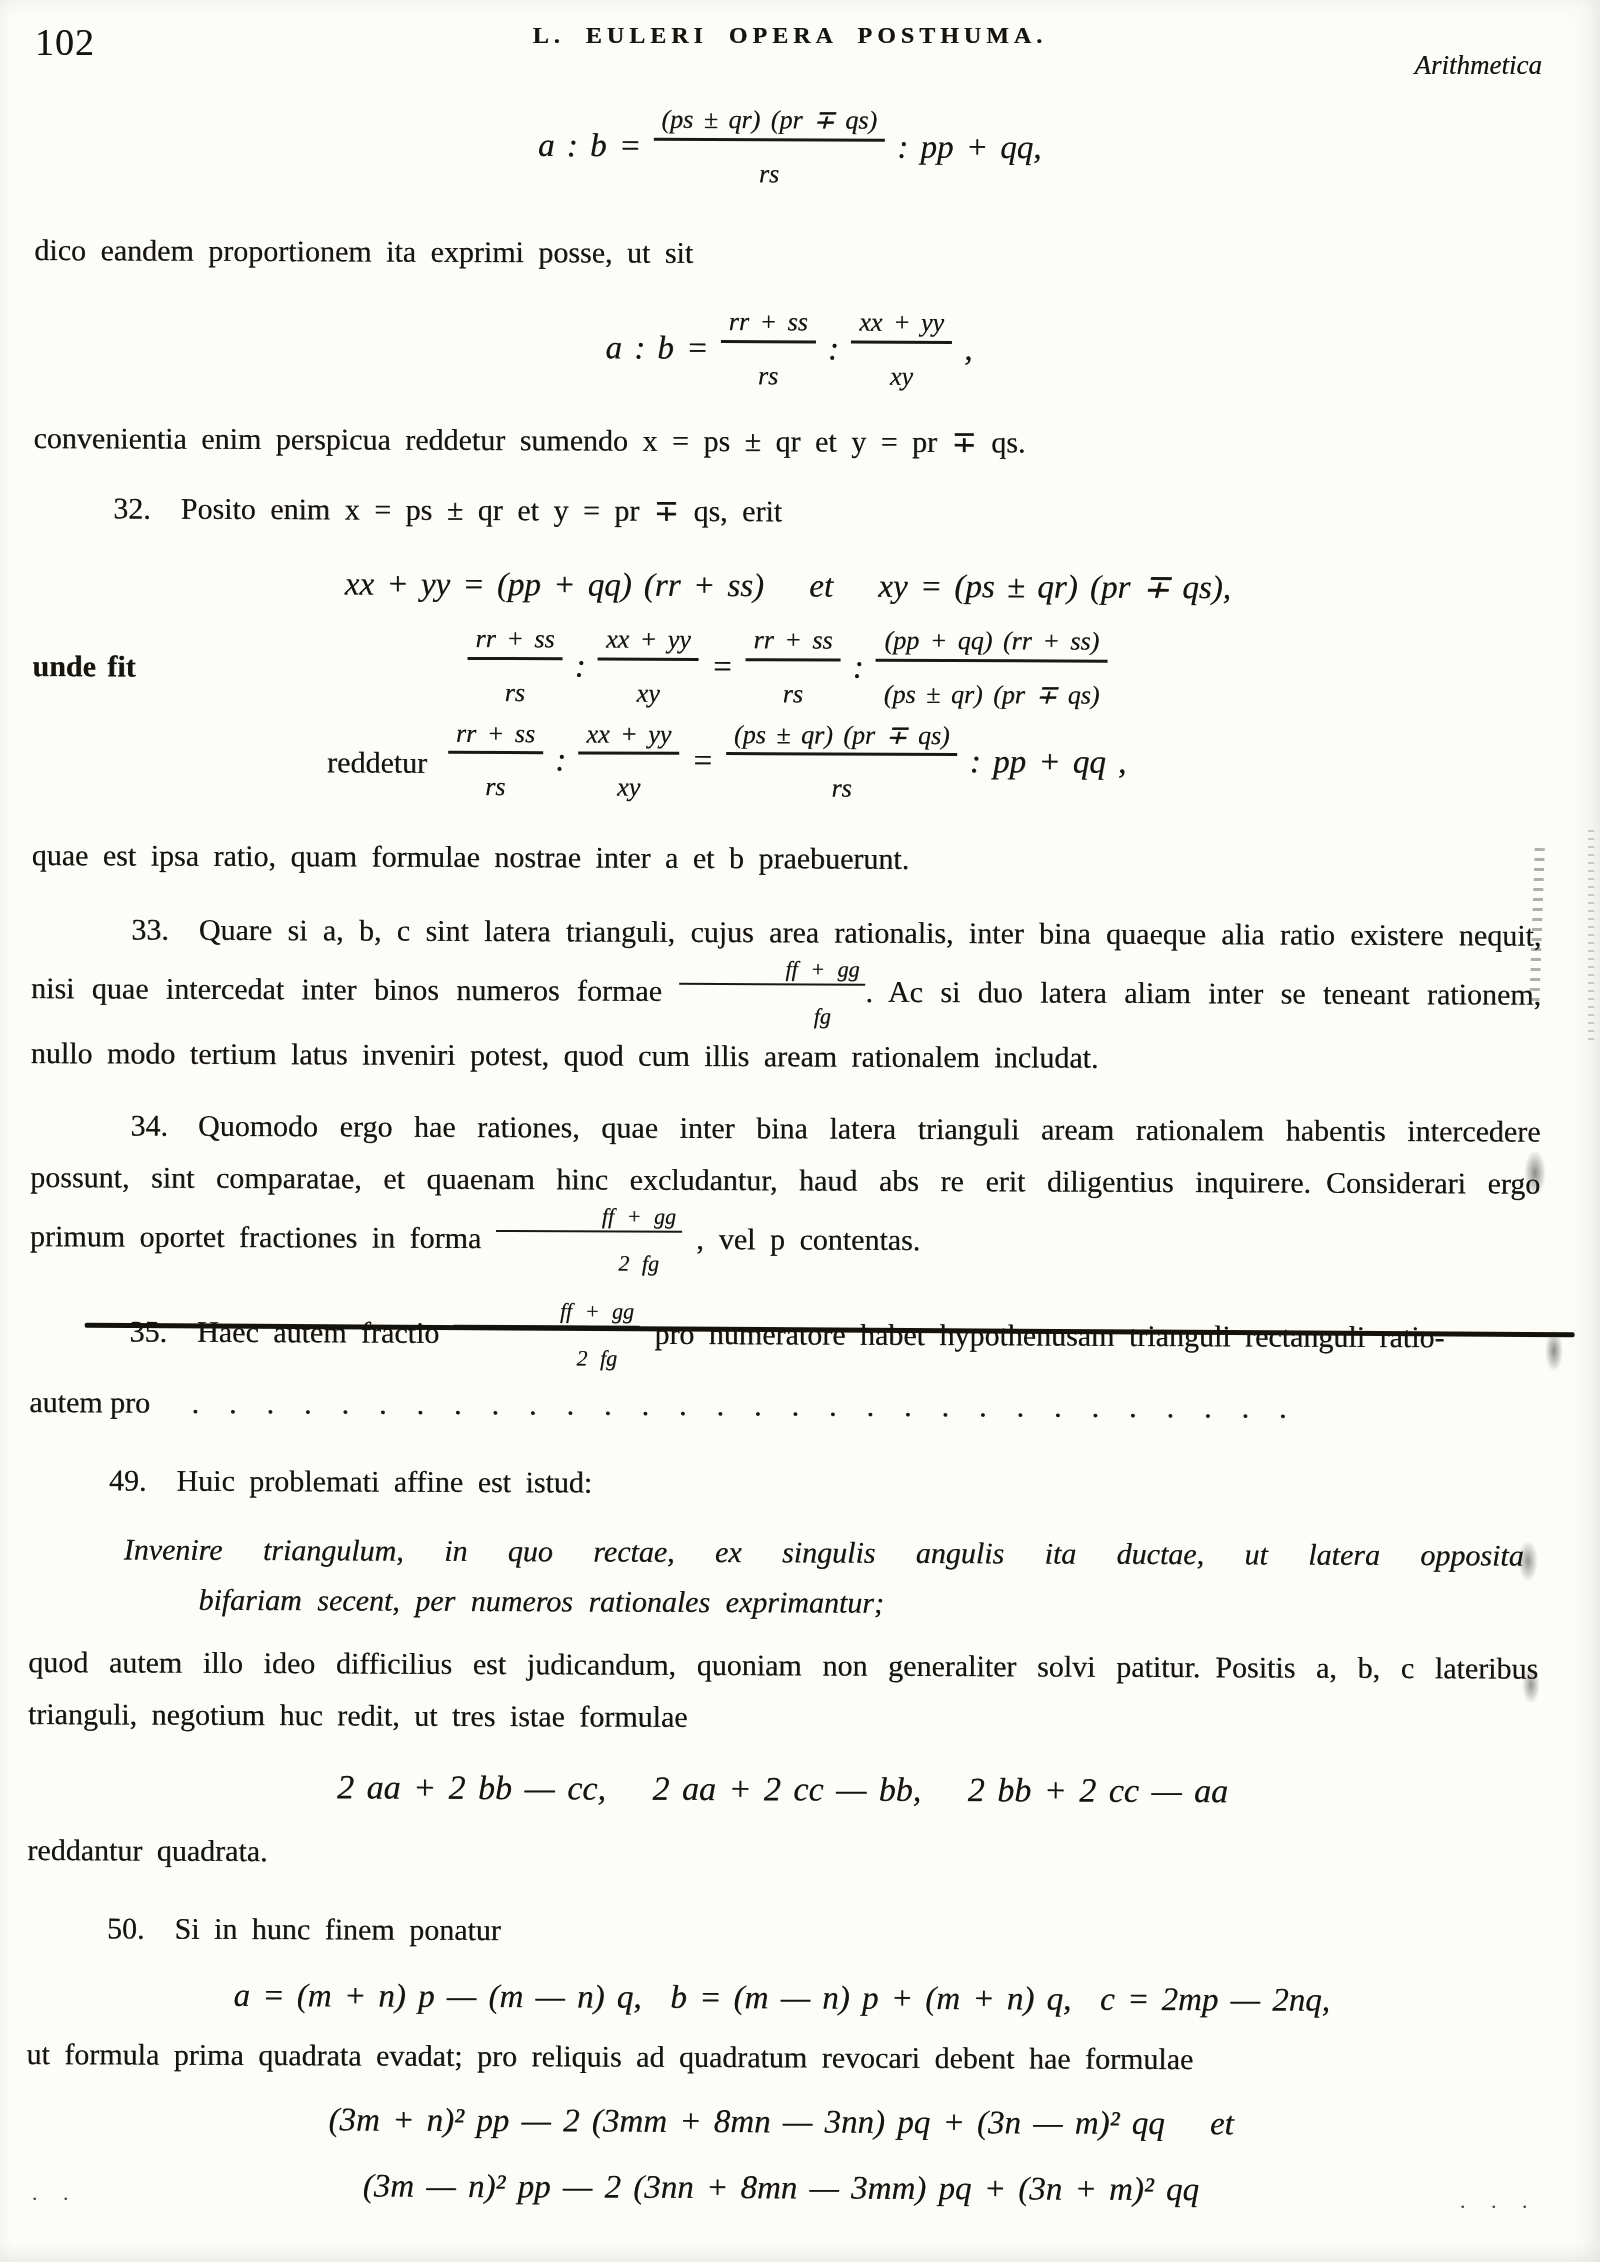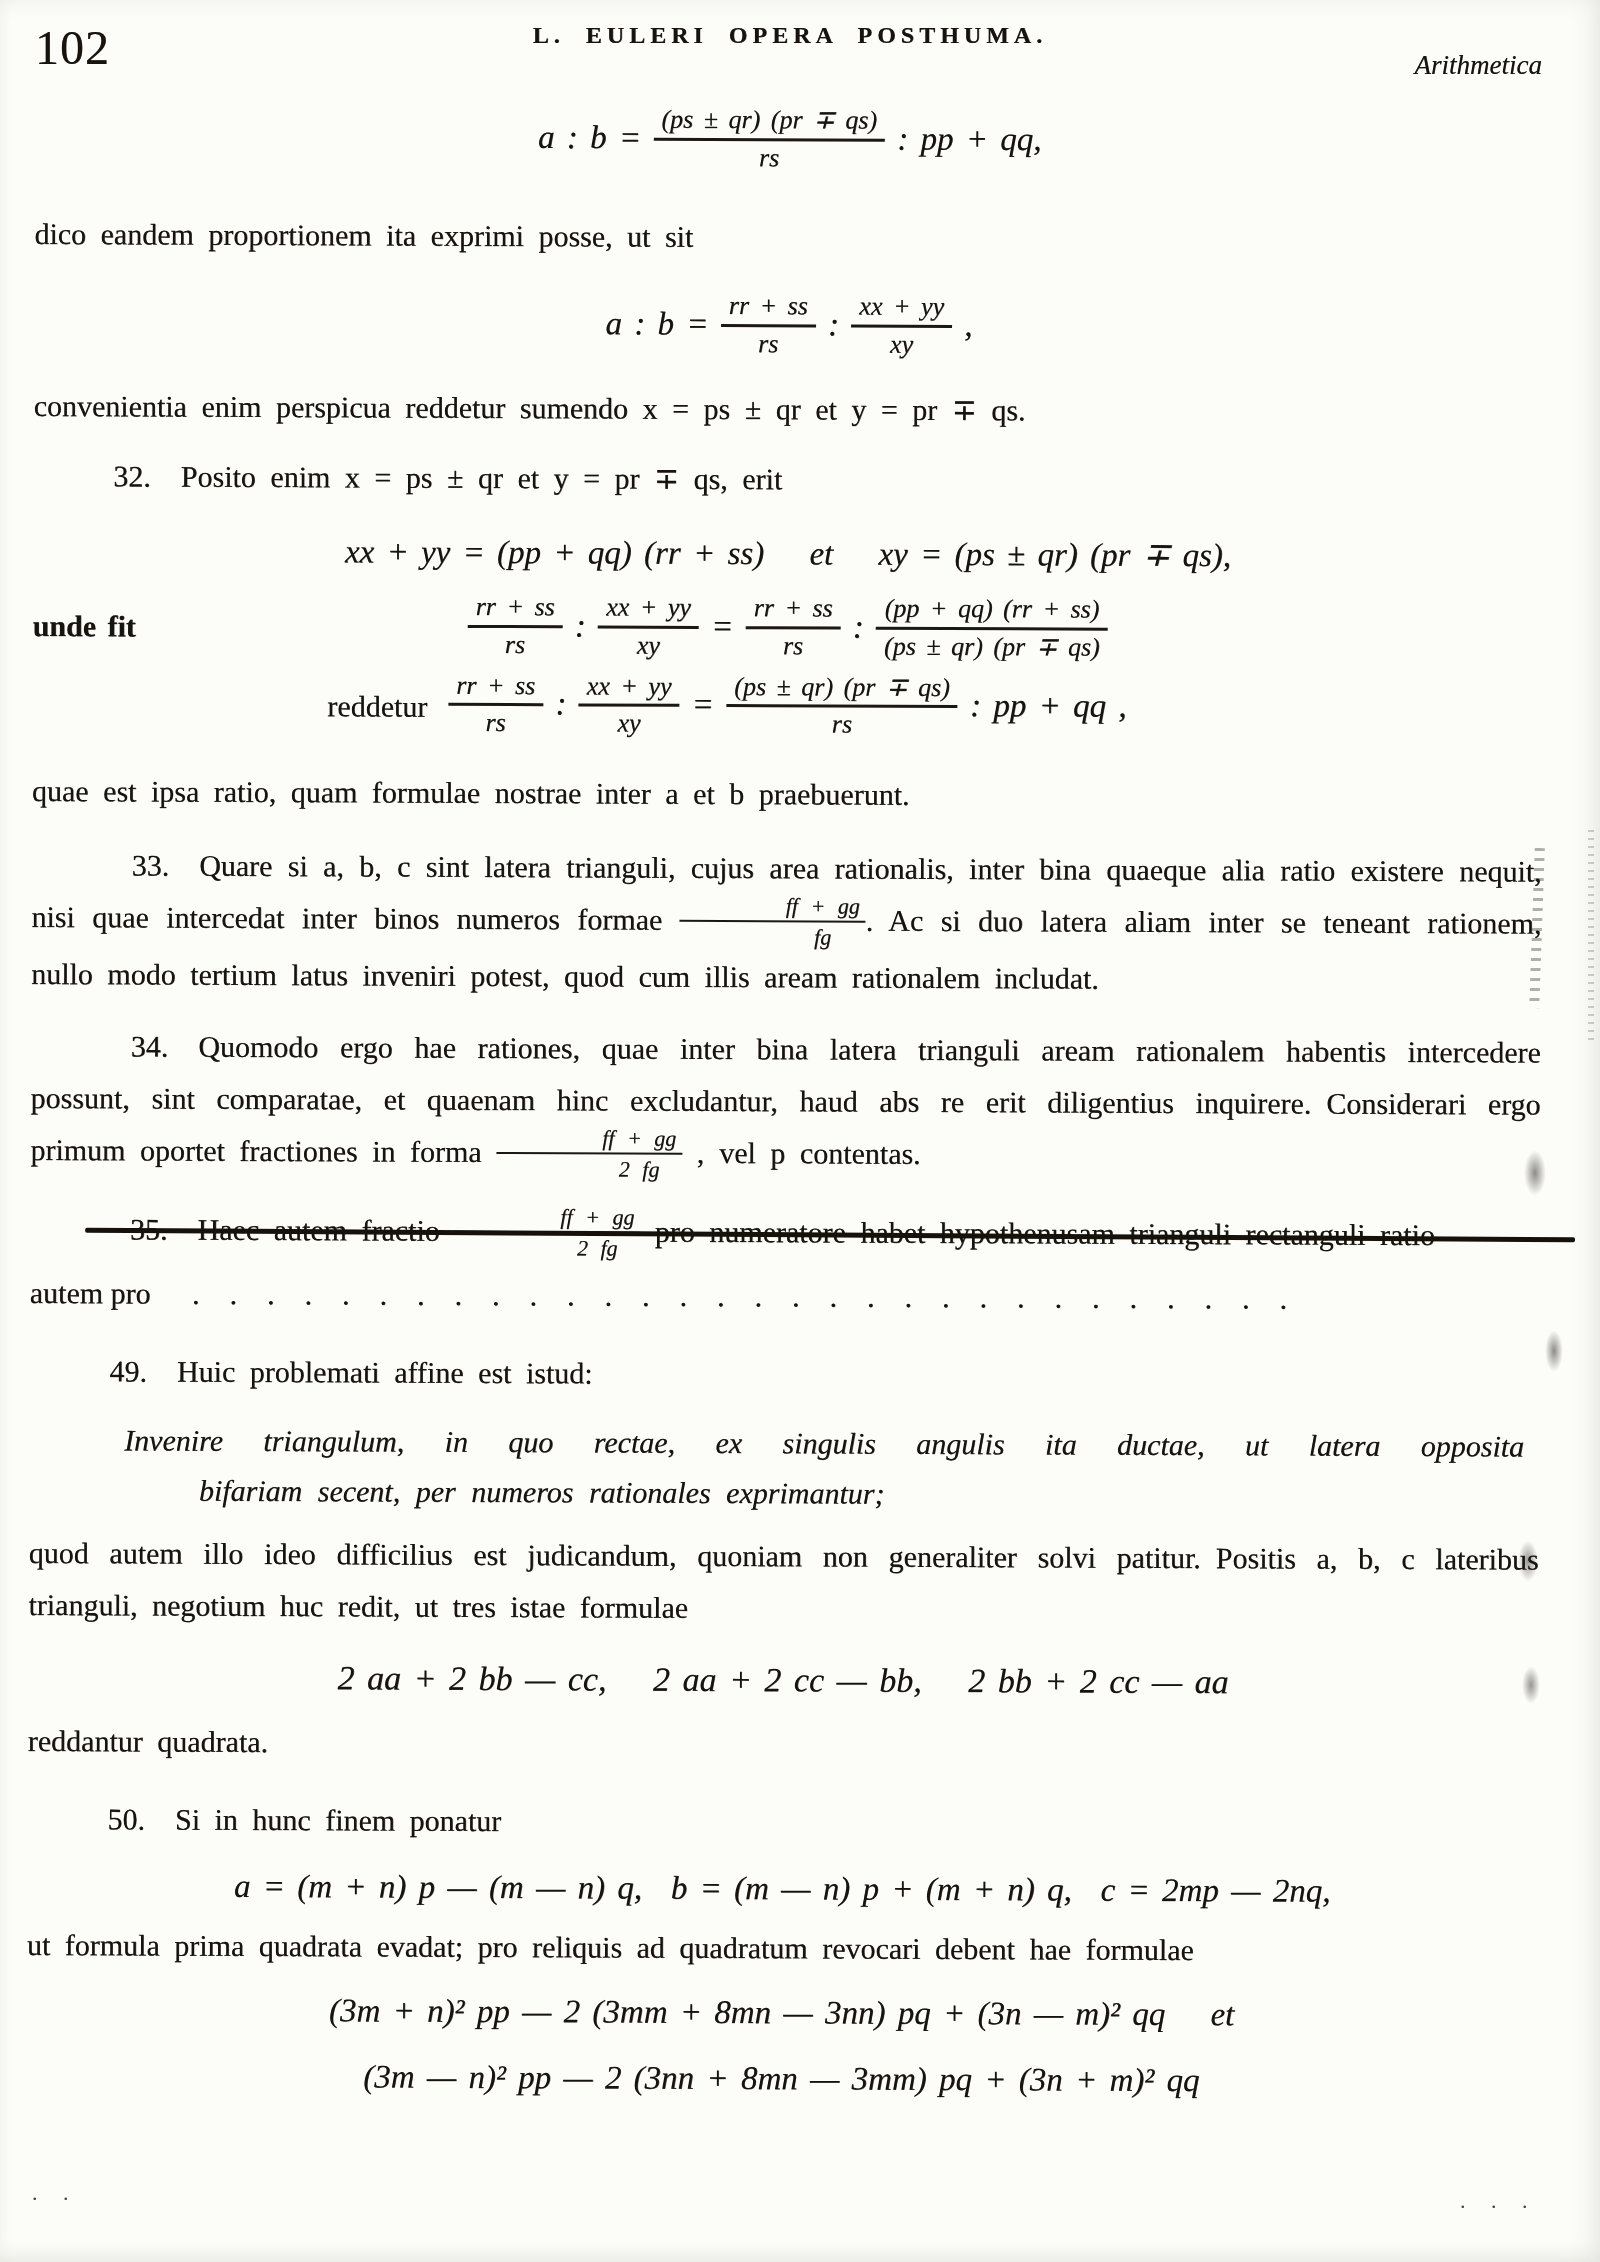--- a/index.html
+++ b/index.html
@@ -1,35 +1,35 @@
 <!DOCTYPE html>
 <html><head>
 <meta charset="utf-8">
 <style>
   html,body{margin:0;padding:0;background:#e8e6e0;}
   .page{position:relative;width:1600px;height:2262px;background:#fcfcf9;overflow:hidden;
         color:#17140e;font-family:"Liberation Serif", serif;}
   .page::after{content:"";position:absolute;inset:0;pointer-events:none;
         box-shadow:inset -10px 0 22px rgba(60,55,45,.07), inset 0 -8px 16px rgba(60,55,45,.05);}
   .hdr{position:relative;height:56px;padding:22px 55px 0 35px;}
-  .pagenum{position:absolute;left:35px;top:20px;font-size:48px;letter-spacing:1px;}
+  .pagenum{position:absolute;left:35px;top:20px;font-size:38px;letter-spacing:1px;}
   .htitle{text-align:center;font-size:24px;font-weight:bold;letter-spacing:5px;word-spacing:10px;}
   .runhead{position:absolute;right:58px;top:50px;font-style:italic;font-size:27px;}
   main{padding:0 55px 0 35px;transform:rotate(0.25deg);transform-origin:30px 0;
        text-shadow:0.35px 0.2px 0.3px rgba(23,20,14,0.65);}
   .hdr{text-shadow:0.35px 0.2px 0.3px rgba(23,20,14,0.65);}
   .body{font-size:30px;line-height:52px;text-align:justify;word-spacing:7px;margin:0;}
   .indent{text-indent:80px;}
   .indent2{text-indent:100px;}
   .dform{font-size:33px;line-height:52px;font-style:italic;text-align:center;word-spacing:4px;margin:0;}
   .big{font-size:34px;}
   .frac{display:inline-block;vertical-align:middle;text-align:center;font-style:italic;
         font-size:26px;line-height:1.1;transform:translateY(-3px);}
   .frac .num{display:block;padding:2px 8px 3px;border-bottom:3px solid #1b1812;}
-  .frac .den{display:block;padding:3px 8px 0;}
+  .frac .den{display:block;padding:19px 8px 0;}
   .rich{font-style:normal;}
   .rich .frac{font-size:22px;transform:translateY(-2px);}
   .rich .frac .num{padding:1px 6px 2px;border-bottom-width:2.5px;}
   .frow{position:relative;font-size:33px;line-height:52px;font-style:italic;text-align:center;word-spacing:4px;margin:0;}
   .rowlabel{position:absolute;font-style:normal;font-size:30px;top:50%;transform:translateY(-50%);}
   .lbl-unde{left:0;font-weight:bold;}
   .lbl-ideo{left:295px;}
   .p35wrap{position:relative;}
   .strike{position:absolute;left:55px;right:-35px;top:26px;height:5px;background:#15120c;
           transform:rotate(0.12deg);border-radius:2px;}

